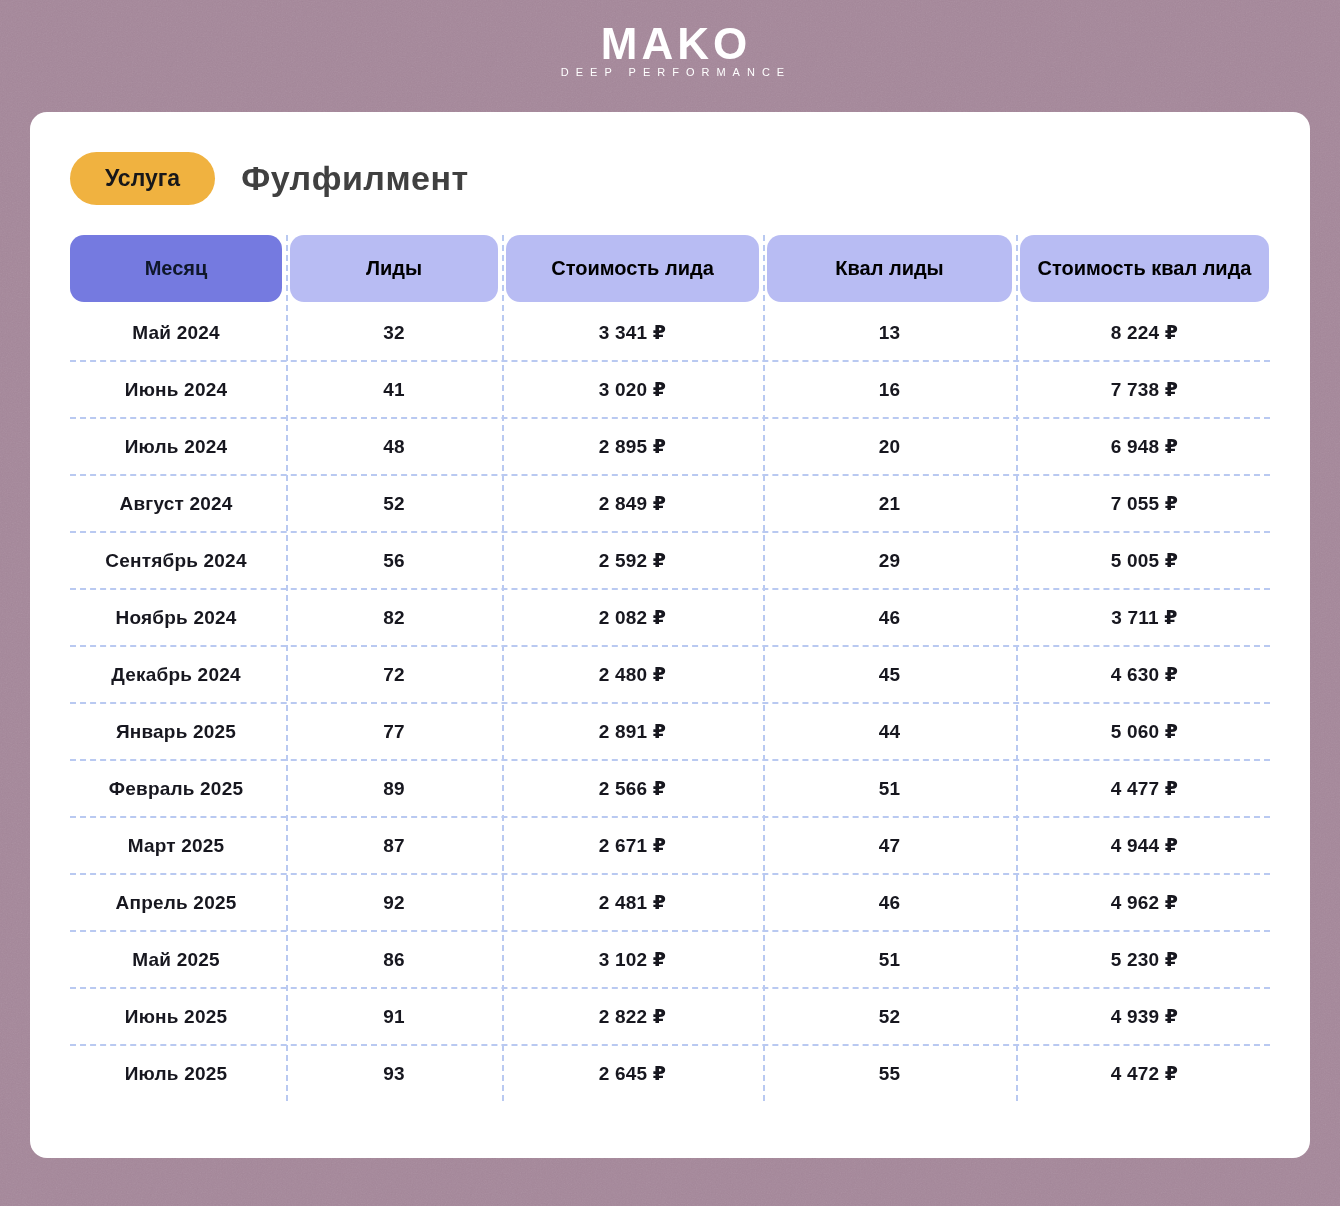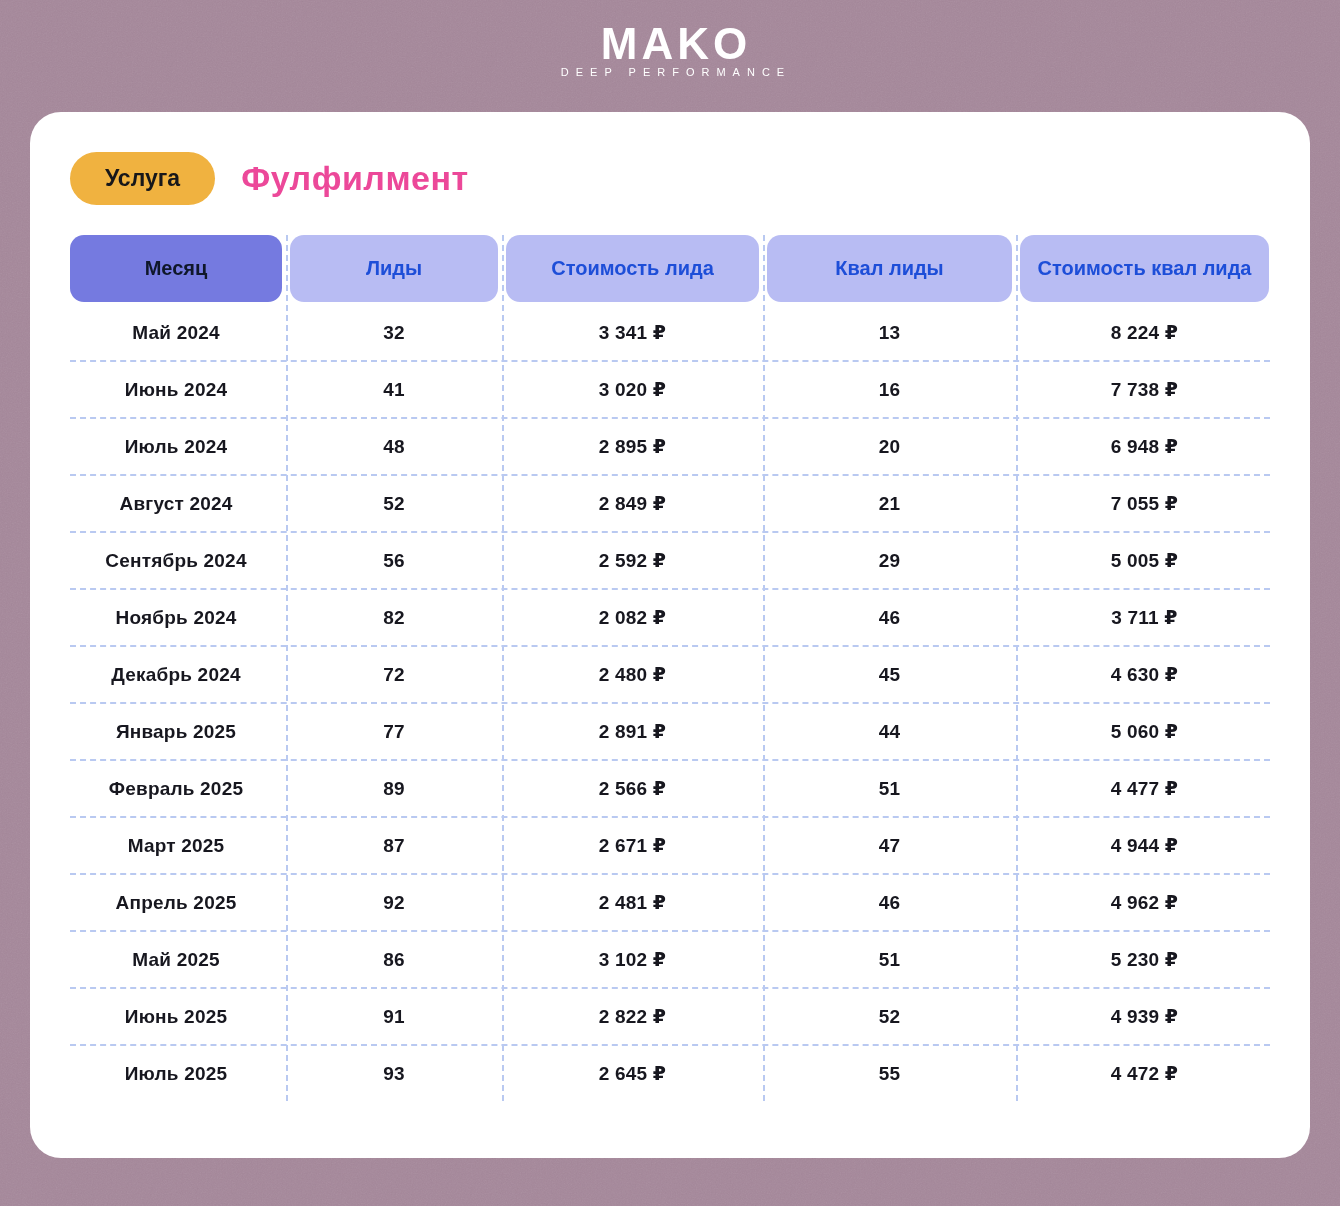--- a/index.html
+++ b/index.html
@@ -12,32 +12,32 @@
   }
   .grain { position: absolute; inset: 0; z-index: 0; pointer-events: none; }
 
   .logo { position: absolute; top: 22px; left: 12px; right: 0; text-align: center; color: #ffffff; z-index: 1; }
   .logo .brand { font-size: 44px; font-weight: 700; letter-spacing: 4px; line-height: 1; }
   .logo .tagline { font-size: 11px; font-weight: 400; letter-spacing: 7px; margin-top: 0; }
 
   .card {
     position: absolute; left: 30px; top: 112px;
     width: 1280px; height: 1046px;
-    background: #ffffff; border-radius: 31px;
+    background: #ffffff; border-radius: 17px;
     box-sizing: border-box; padding: 40px 40px 0 40px;
     z-index: 1;
   }
 
   .card-header { display: flex; align-items: center; gap: 26px; margin-bottom: 30px; }
   .badge {
     background: #f0b240; color: #17171a;
     border-radius: 30px; padding: 13px 35px;
     font-size: 23px; font-weight: 700;
   }
-  .title { font-size: 34px; font-weight: 800; color: #ec4899; letter-spacing: 0.5px; }
+  .title { font-size: 34px; font-weight: 800; color: #404040; letter-spacing: 0.5px; }
 
   .table { position: relative; width: 1200px; }
   .vline {
     position: absolute; top: 0; bottom: 0; width: 0;
     border-left: 2px dashed #b9c9f1; z-index: 0;
   }
   .vline.v1 { left: 216px; } .vline.v2 { left: 432px; }
   .vline.v3 { left: 693px; } .vline.v4 { left: 946px; }
 
   .thead, .tr {
@@ -46,21 +46,21 @@
     column-gap: 8px;
   }
   .thead { position: relative; z-index: 1; margin-bottom: 3px; }
   .th {
     min-height: 67px; border-radius: 14px;
     display: flex; align-items: center; justify-content: center;
     text-align: center; font-size: 20px; font-weight: 700;
     padding: 4px 10px; box-sizing: border-box; line-height: 1.25;
   }
   .th.dark { background: #757ae0; color: #0f172a; text-align: center; }
-  .th.light { background: #b8bcf3; color: #1d4ed8; }
+  .th.light { background: #b8bcf3; color: #000000; }
 
   .tbody { position: relative; z-index: 1; }
   .tr { height: 55px; align-items: center; border-bottom: 2px dashed #b9c9f1; }
   .tr:last-child { border-bottom: none; }
   .td {
     text-align: center; font-size: 19px; font-weight: 700;
     color: #17171f; letter-spacing: 0.2px;
   }
 </style>
 </head>

